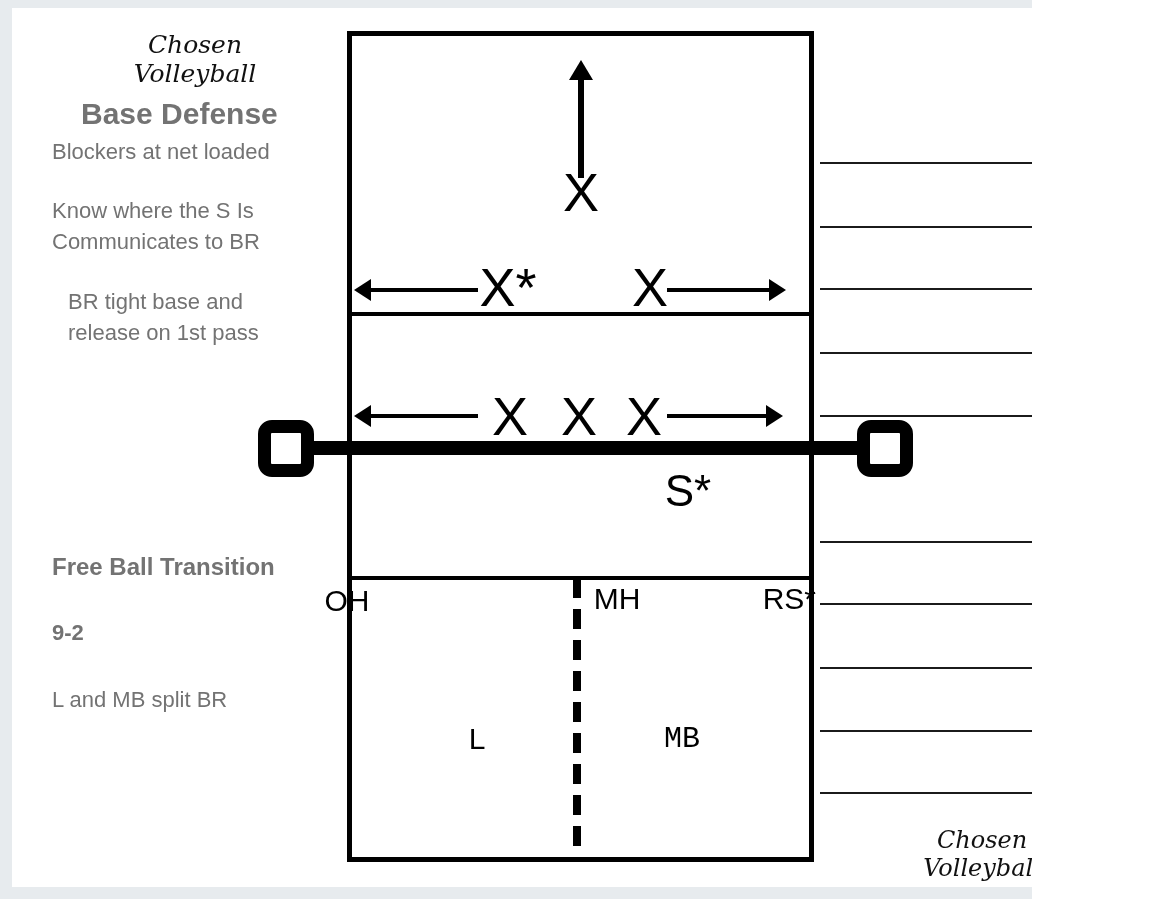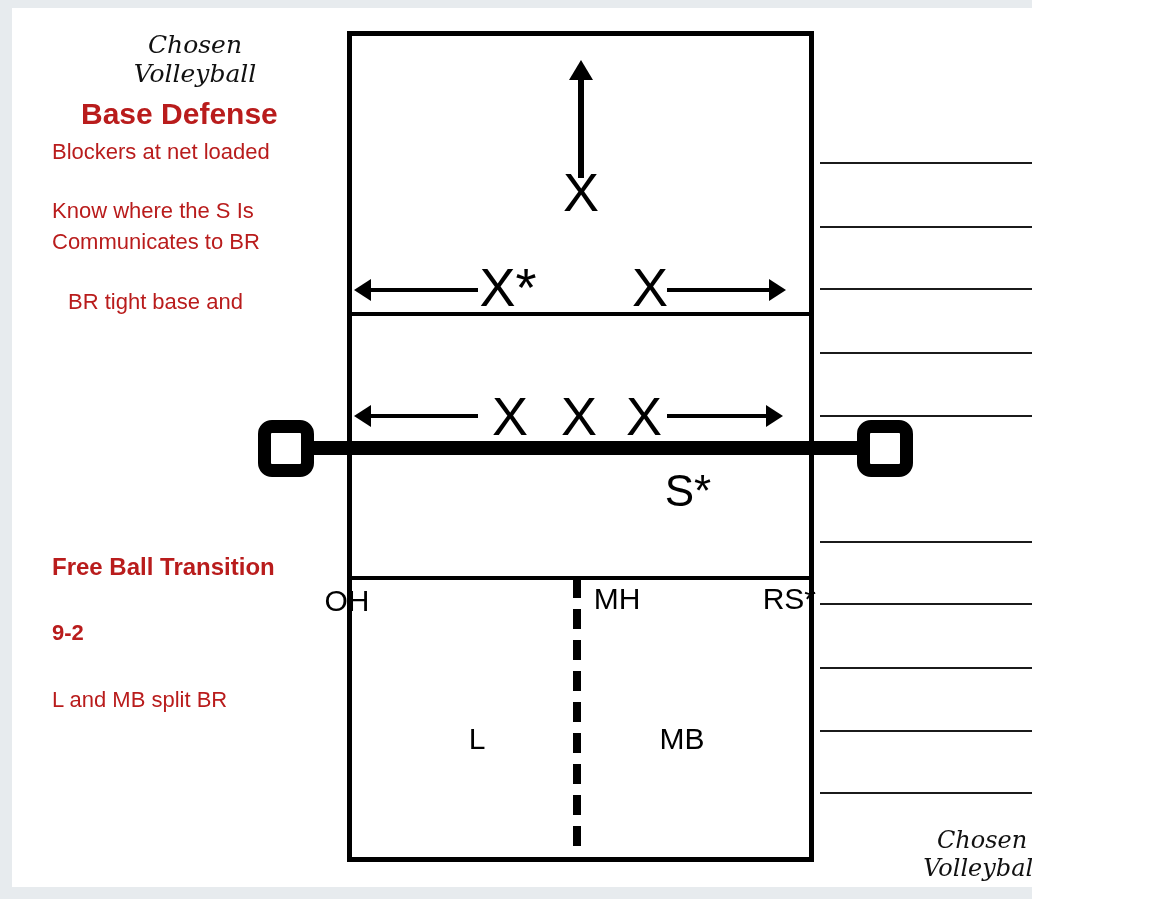--- a/index.html
+++ b/index.html
@@ -1,21 +1,21 @@
 <!DOCTYPE html>
 <html><head>
 <meta charset="utf-8">
 <style>
   html,body{margin:0;padding:0;}
   body{font-family:"Liberation Sans",sans-serif;}
   .stage{position:relative;width:1032px;height:899px;background:#e7ebee;overflow:hidden;}
   .page{position:absolute;left:12px;top:8px;width:1145px;height:879px;background:#ffffff;}
   .abs{position:absolute;}
   .script{font-family:"DejaVu Serif",serif;font-style:italic;color:#111;}
-  .ink{color:#b91c1c;}
+  .ink{color:#737373;}
   
   .brand-top{left:100px;top:30px;width:190px;text-align:center;font-size:25px;}
   .title{left:81px;top:96px;font-size:30px;font-weight:bold;line-height:36px;}
   .body-line{font-size:22px;line-height:31px;}
   .subtitle{left:52px;top:136px;}
   .para1{left:52px;top:195px;}
   .para2{left:68px;top:286px;}
   .fbt{left:52px;top:552px;font-size:24px;font-weight:bold;line-height:30px;}
   .formation{left:52px;top:620px;font-size:22px;font-weight:bold;}
   .split-note{left:52px;top:687px;font-size:22px;}
@@ -54,20 +54,21 @@
 
   <div class="abs script brand-top">Chosen Volleyball</div>
   <div class="abs ink title">Base Defense</div>
   <div class="abs para1">
     <div class="ink body-line">Know where the S Is</div>
     <div class="ink body-line">Communicates to BR</div>
   </div>
   <div class="abs ink body-line subtitle">Blockers at net loaded</div>
   <div class="abs para2">
     <div class="ink body-line">BR tight base and</div>
+    <div class="ink body-line">release on 1st pass</div>
   </div>
   <div class="abs ink fbt">Free Ball Transition</div>
   <div class="abs ink formation">9-2</div>
   <div class="abs ink split-note">L and MB split BR</div>
 
   <div class="abs court"></div>
   <div class="abs attack-line attack-top"></div>
   <div class="abs attack-line attack-bottom"></div>
   <div class="abs net-bar"></div>
   <div class="abs post post-left"></div>
@@ -93,21 +94,21 @@
   <div class="abs shaft-h" style="left:667px;top:414px;width:101px;"></div>
   <div class="abs head head-right" style="left:766px;top:405px;"></div>
 
   <div class="abs mark mark-pos" style="left:655px;top:466px;width:66px;font-size:44px;">S*</div>
 
   <div class="abs mark mark-pos" style="left:310px;top:576px;width:74px;">OH</div>
   <div class="abs mark mark-pos" style="left:585px;top:574px;width:64px;">MH</div>
   <div class="abs mark mark-pos" style="left:750px;top:574px;width:66px;text-align:right;">RS*</div>
 
   <div class="abs mark mark-pos" style="left:455px;top:714px;width:44px;">L</div>
-  <div class="abs mark mark-pos" style="left:650px;top:714px;width:64px;">MB</div>
+  <div class="abs mark mark-pos" style="left:650px;top:714px;width:64px;font-family:Liberation Mono, monospace;">MB</div>
 
   <div class="abs note-line" style="top:162px;"></div>
   <div class="abs note-line" style="top:226px;"></div>
   <div class="abs note-line" style="top:288px;"></div>
   <div class="abs note-line" style="top:352px;"></div>
   <div class="abs note-line" style="top:415px;"></div>
   <div class="abs note-line" style="top:541px;"></div>
   <div class="abs note-line" style="top:603px;"></div>
   <div class="abs note-line" style="top:667px;"></div>
   <div class="abs note-line" style="top:730px;"></div>

